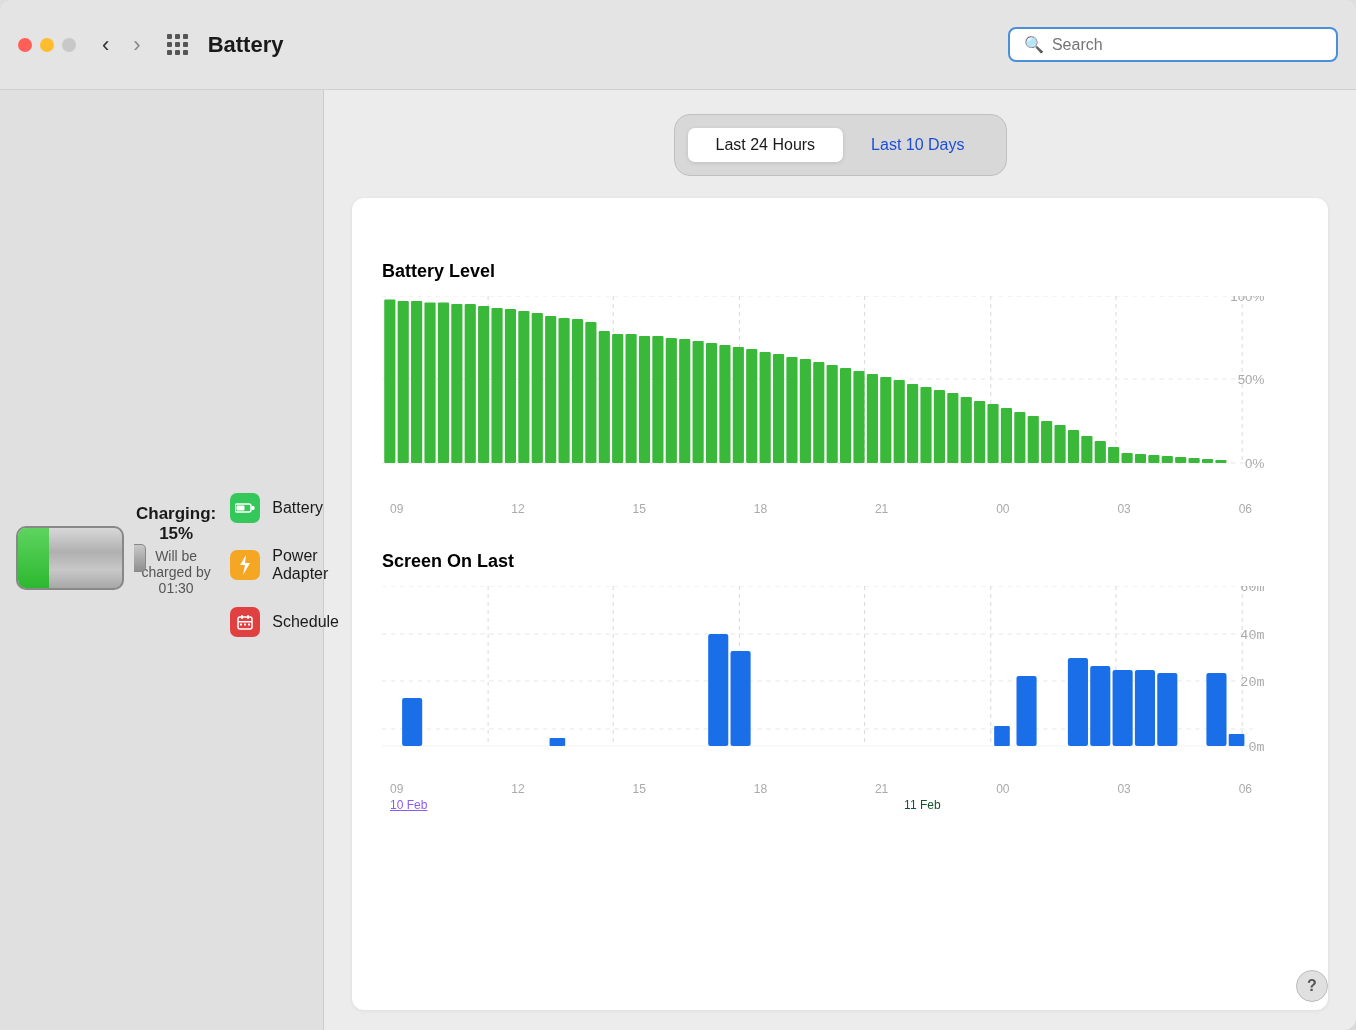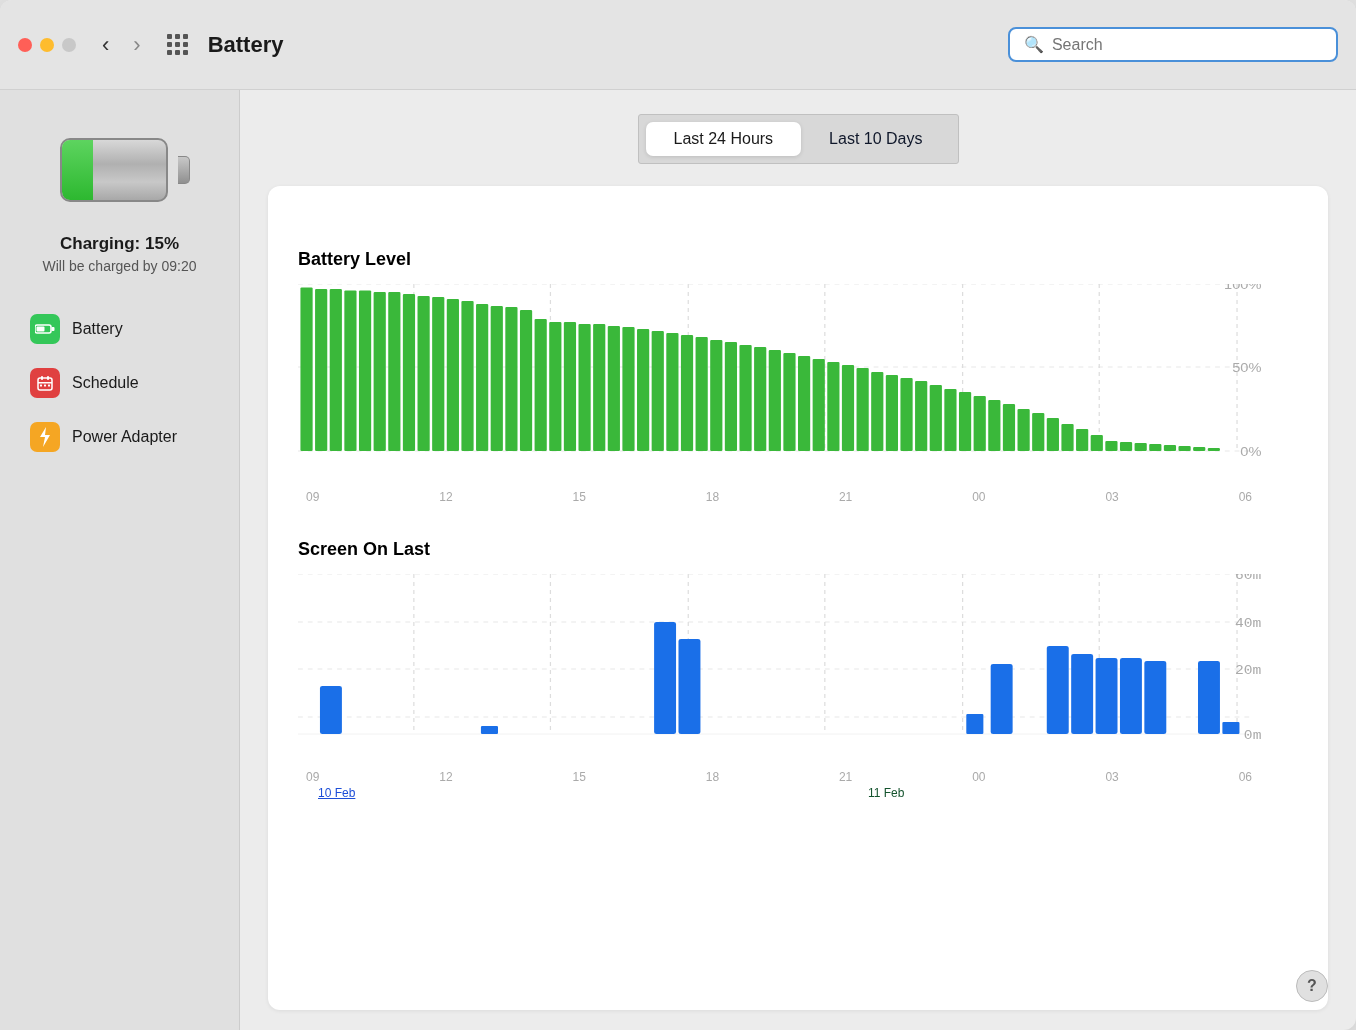--- a/index.html
+++ b/index.html
@@ -100,25 +100,25 @@
       width: 100%;
     }
     
     .main-content {
       display: flex;
       flex: 1;
       overflow: hidden;
     }
     
     .sidebar {
-      width: 240px;
+      width: 324px;
       background: #e0e0e0;
       border-right: 1px solid #ccc;
       display: flex;
-      flex-direction: column;
+      flex-direction: row;
       align-items: center;
       padding: 30px 16px 20px;
       flex-shrink: 0;
     }
     .battery-icon-container {
       margin-bottom: 24px;
       margin-top: 10px;
     }
     
     .battery-illustration {
@@ -214,32 +214,32 @@
       overflow: auto;
     }
     .tabs-row {
       display: flex;
       justify-content: center;
       margin-bottom: 22px;
     }
     .tabs-group {
       display: flex;
       background: #d8d8d8;
-      border-radius: 3px;
-      padding: 7px;
+      border-radius: 16px;
+      padding: 13px;
       border: 1px solid #c0c0c0;
     }
     .tab-btn {
       padding: 8px 28px;
       border-radius: 7px;
       border: none;
       font-size: 16px;
       cursor: pointer;
       background: transparent;
-      color: #0f172a;
+      color: #1d4ed8;
     }
     .tab-btn.active {
       background: #fff;
       color: #1a1a1a;
       font-weight: 500;
       box-shadow: 0 1px 4px rgba(0,0,0,0.12);
     }
     
     .chart-card {
       background: #fff;
@@ -315,55 +315,55 @@
         <div class="battery-illustration">
           <div class="battery-body">
             <div class="battery-fill"></div>
           </div>
           <div class="battery-terminal"></div>
         </div>
       </div>
 
       <div class="battery-status">
         <div class="battery-status-main">Charging: 15%</div>
-        <div class="battery-status-sub">Will be charged by 09:20</div>
+        <div class="battery-status-sub">Will be charged by 01:30</div>
       </div>
 
       <div class="sidebar-nav">
         <div class="sidebar-item">
           <div class="sidebar-item-icon icon-green">
             <svg width="20" height="12" viewBox="0 0 20 12" fill="white">
               <rect x="0" y="2" width="16" height="8" rx="2" stroke="white" stroke-width="1.5" fill="none"></rect>
               <rect x="1.5" y="3.5" width="8" height="5" rx="1" fill="white"></rect>
               <rect x="16.5" y="4" width="3" height="4" rx="1" fill="white"></rect>
             </svg>
           </div>
           <span class="sidebar-item-label">Battery</span>
+        </div>
+        <div class="sidebar-item">
+          <div class="sidebar-item-icon icon-orange">
+            <svg width="14" height="20" viewBox="0 0 14 20" fill="white">
+              <polygon points="8,0 2,10 7,10 5,20 12,8 7,8"></polygon>
+            </svg>
+          </div>
+          <span class="sidebar-item-label">Power Adapter</span>
         </div>
         <div class="sidebar-item">
           <div class="sidebar-item-icon icon-red">
             <svg width="16" height="16" viewBox="0 0 16 16" fill="white">
               <rect x="1" y="3" width="14" height="12" rx="2" fill="none" stroke="white" stroke-width="1.5"></rect>
               <rect x="4" y="1" width="2" height="4" rx="1" fill="white"></rect>
               <rect x="10" y="1" width="2" height="4" rx="1" fill="white"></rect>
               <rect x="1" y="7" width="14" height="1.5" fill="white"></rect>
               <rect x="3" y="9.5" width="2" height="2" rx="0.5" fill="white"></rect>
               <rect x="7" y="9.5" width="2" height="2" rx="0.5" fill="white"></rect>
               <rect x="11" y="9.5" width="2" height="2" rx="0.5" fill="white"></rect>
             </svg>
           </div>
           <span class="sidebar-item-label">Schedule</span>
-        </div>
-        <div class="sidebar-item">
-          <div class="sidebar-item-icon icon-orange">
-            <svg width="14" height="20" viewBox="0 0 14 20" fill="white">
-              <polygon points="8,0 2,10 7,10 5,20 12,8 7,8"></polygon>
-            </svg>
-          </div>
-          <span class="sidebar-item-label">Power Adapter</span>
         </div>
       </div>
     </div>
 
     <div class="right-panel">
 
       <div class="tabs-row">
         <div class="tabs-group">
           <button class="tab-btn active">Last 24 Hours</button>
           <button class="tab-btn">Last 10 Days</button>
@@ -522,21 +522,21 @@
             <span style="font-size:12px;color:#aaa;">12</span>
             <span style="font-size:12px;color:#aaa;">15</span>
             <span style="font-size:12px;color:#aaa;">18</span>
             <span style="font-size:12px;color:#aaa;">21</span>
             <span style="font-size:12px;color:#aaa;">00</span>
             <span style="font-size:12px;color:#aaa;">03</span>
             <span style="font-size:12px;color:#aaa;">06</span>
           </div>
 
           <div style="position:relative; height:20px; padding: 2px 46px 0 8px;">
-            <span style="font-size:12px;color:#1d4ed8;position:absolute;left:20px;text-decoration:underline;">10 Feb</span>
+            <span style="font-size:12px;color:#8b5cf6;position:absolute;left:8px;text-decoration:underline;">10 Feb</span>
             <span style="font-size:12px;color:#14532d;position:absolute;left:57%;">11 Feb</span>
           </div>
         </div>
       </div>
     </div>
   </div>
 </div>
 
 <div class="help-btn">?</div>
 

